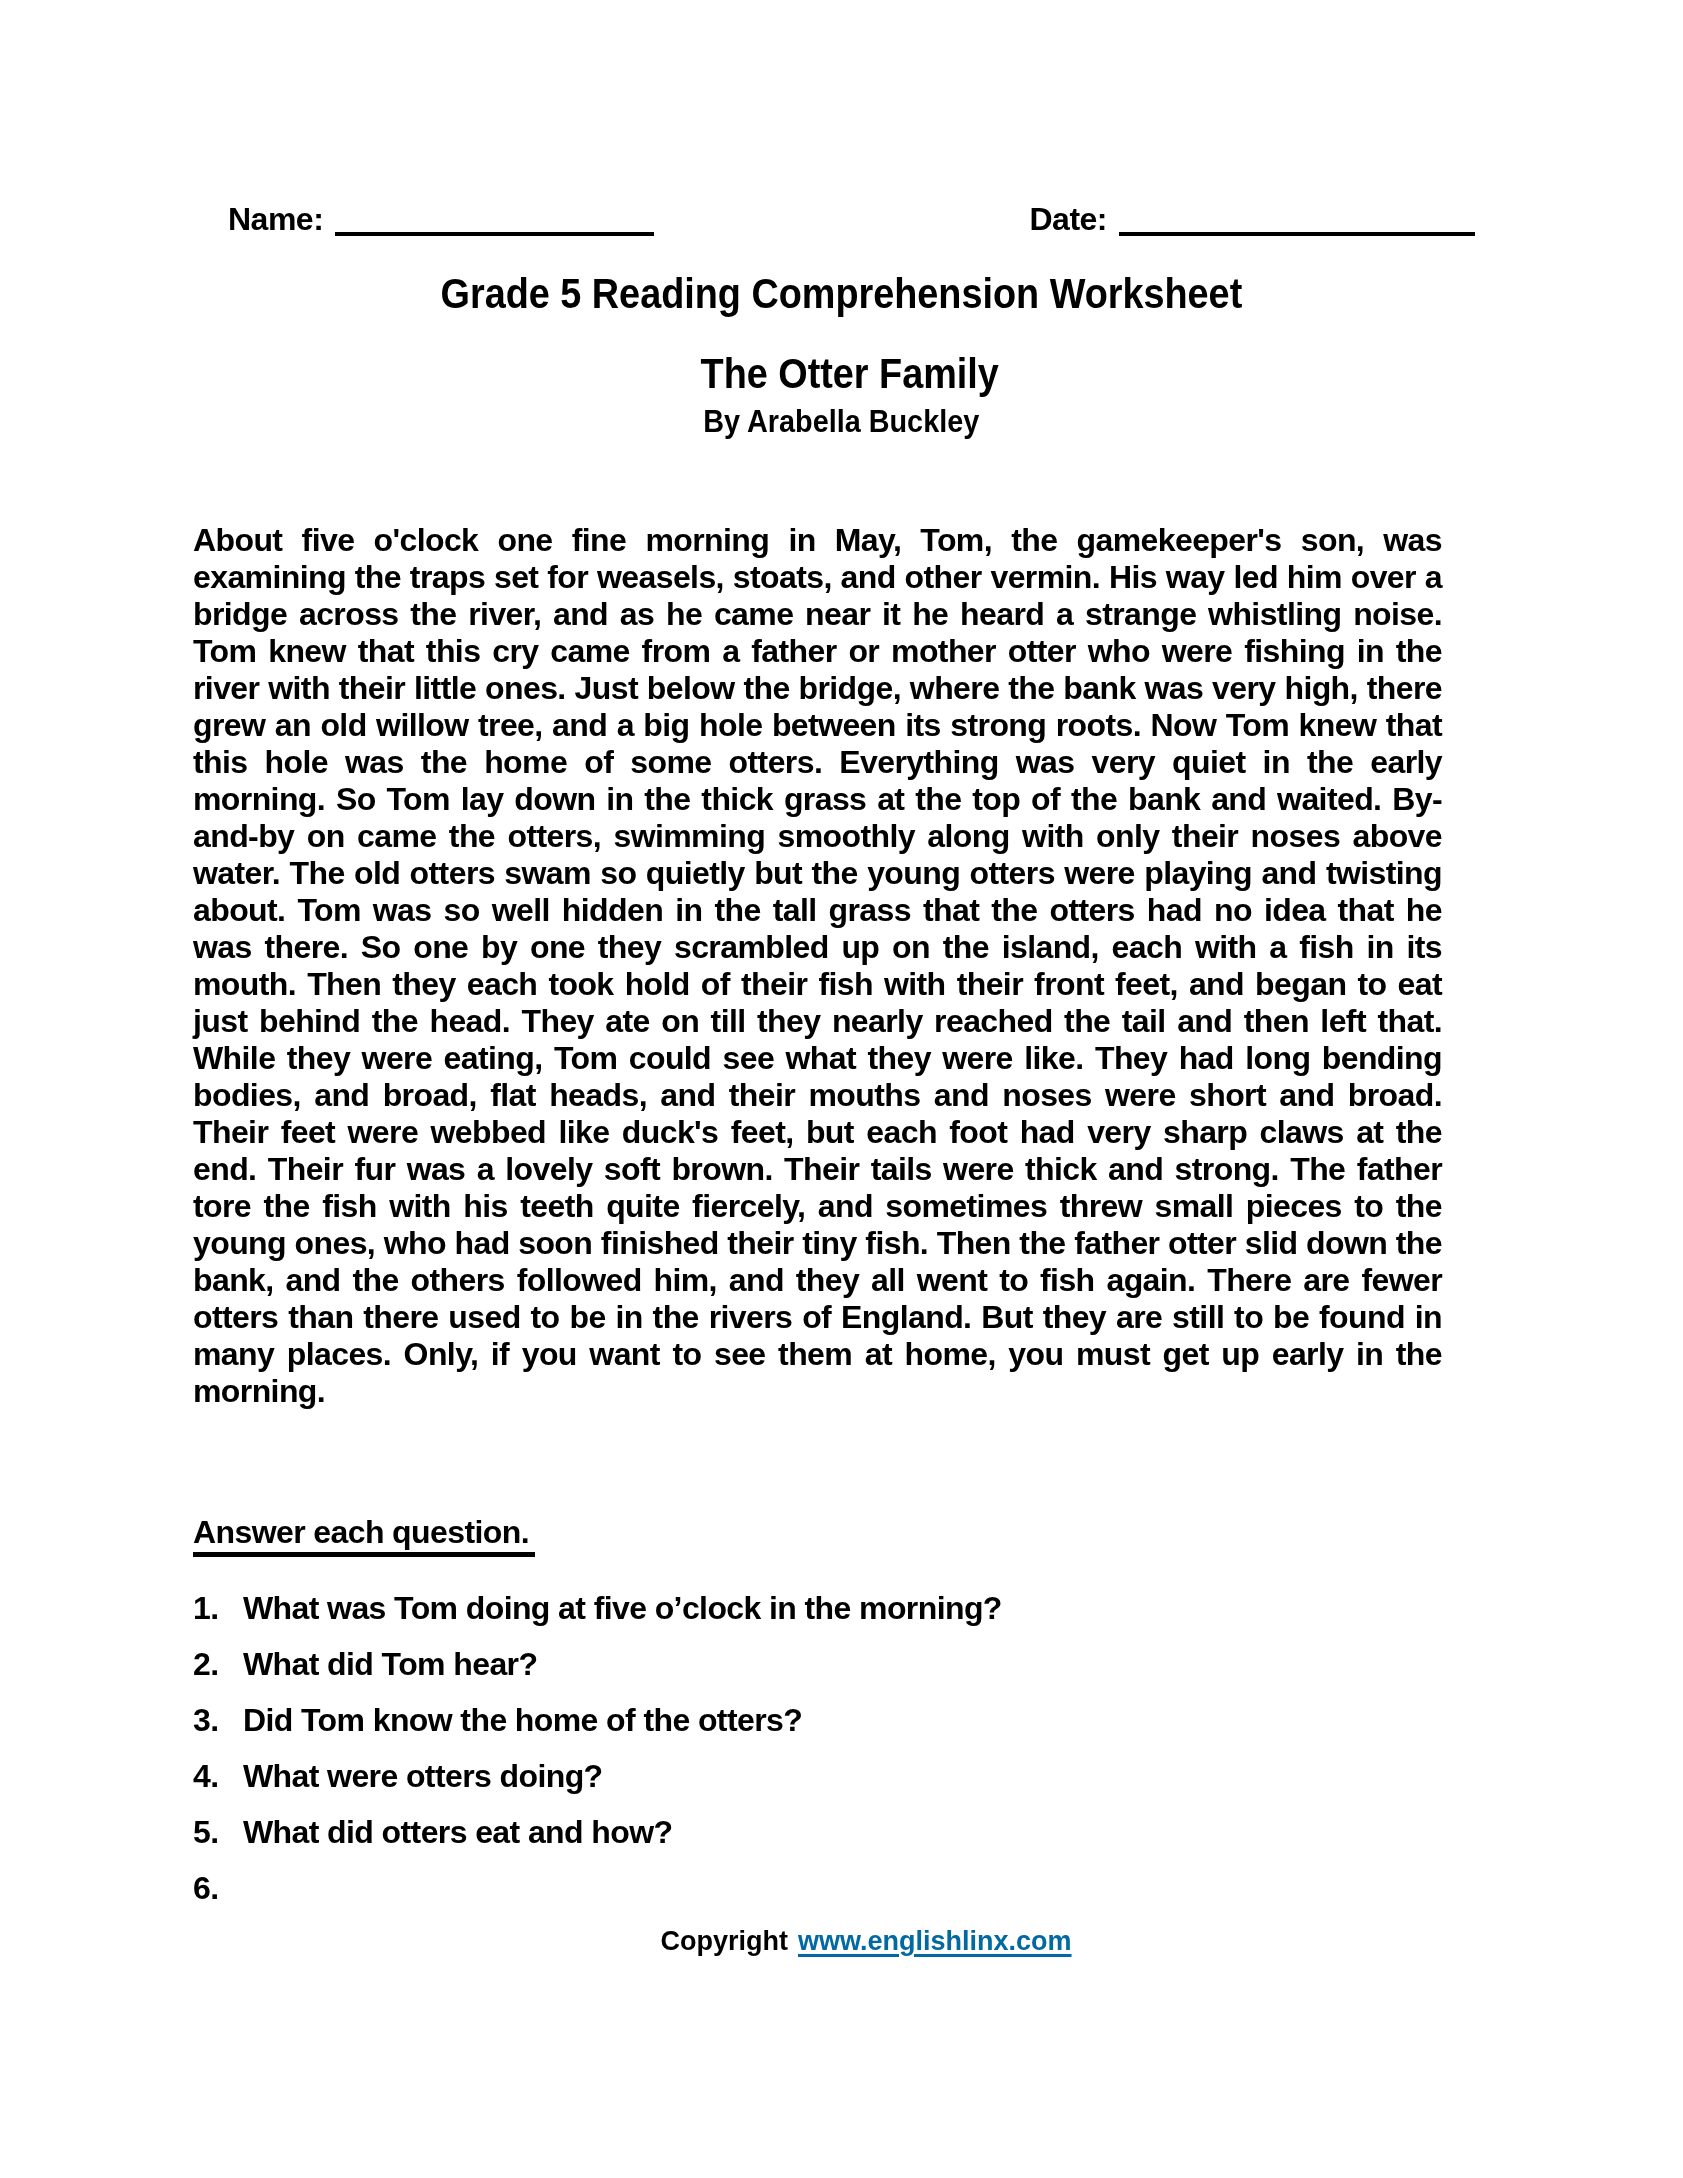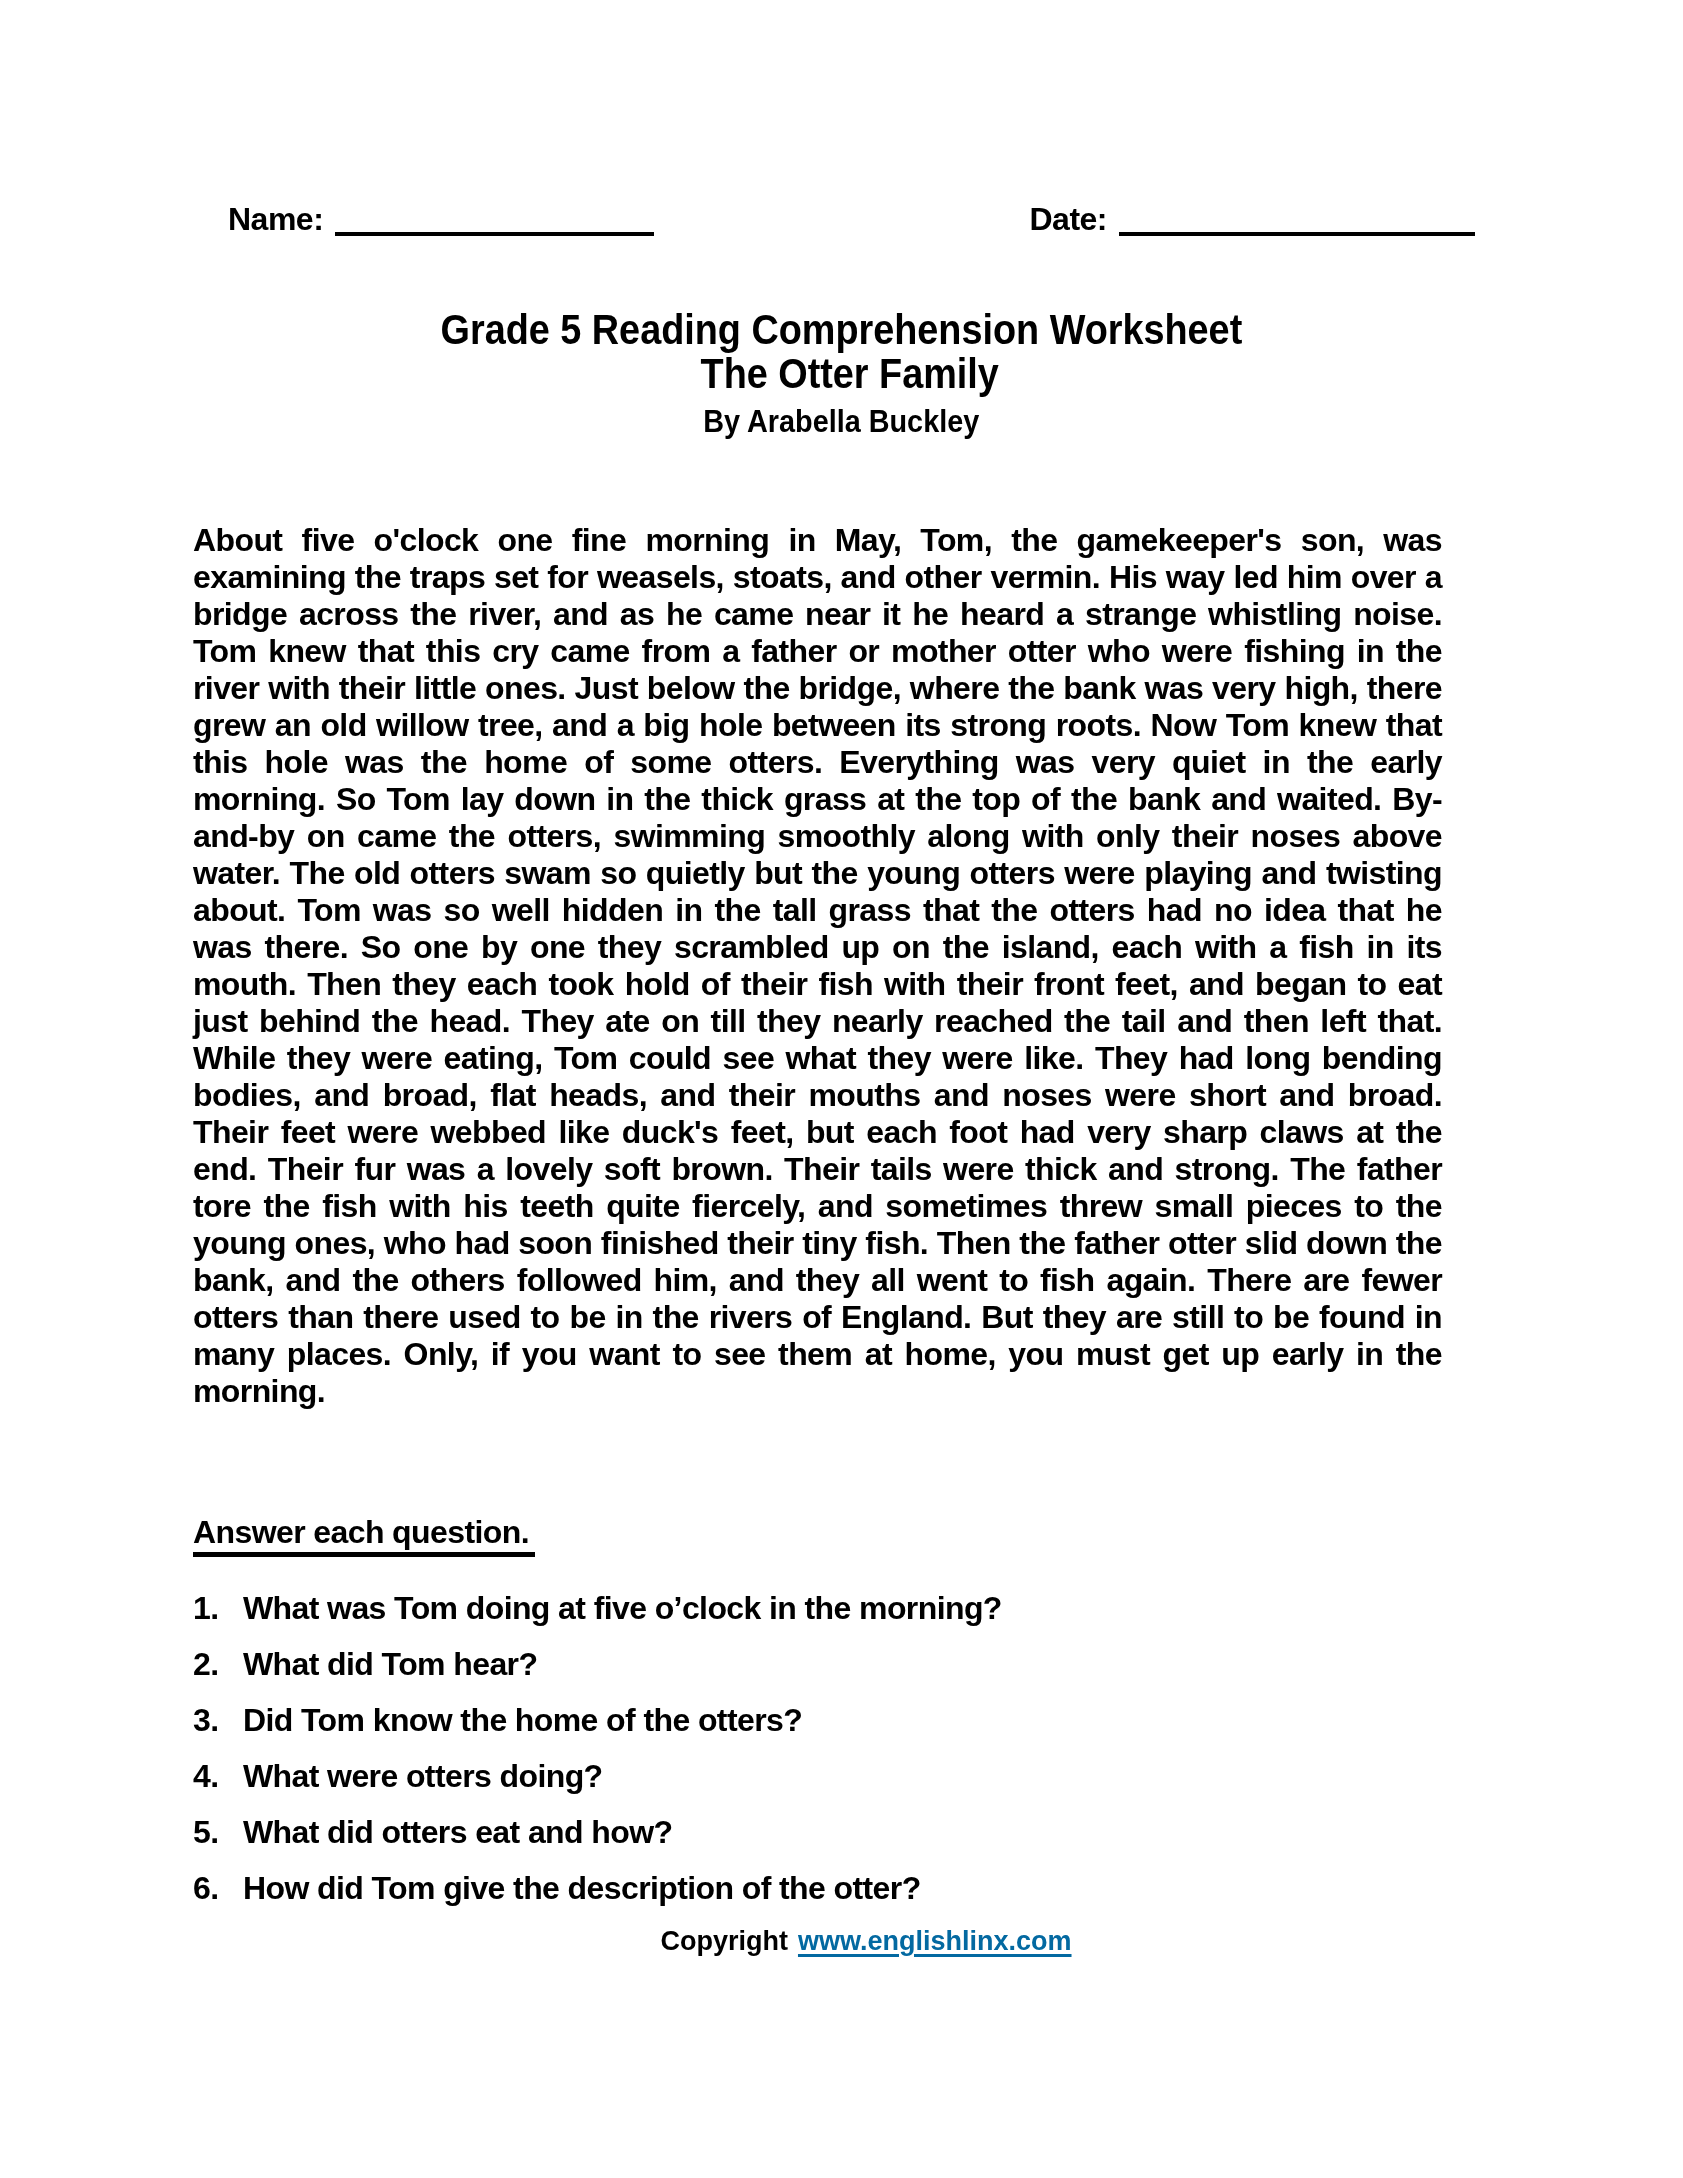--- a/index.html
+++ b/index.html
@@ -33,21 +33,21 @@
   .date-blank { width: 356px; }
 
   
   .worksheet-title, .story-title, .byline {
     position: absolute;
     left: 0;
     width: 100%;
     text-align: center;
     line-height: 1.15;
   }
-  .worksheet-title { top: 270px; font-size: 42px; margin-top: 36px; }
+  .worksheet-title { top: 270px; font-size: 42px; }
   .story-title     { top: 350px; font-size: 42px; padding-left: 8px; }
   .byline          { top: 403px; font-size: 32px; }
   .condensed {
     display: inline-block;
     transform: scaleX(0.9);
     transform-origin: 50% 50%;
     white-space: nowrap;
   }
 
   
@@ -166,21 +166,20 @@
     <div class="question">
       <span class="q-num">4.</span>
       <span class="q-text">What were otters doing?</span>
     </div>
     <div class="question">
       <span class="q-num">5.</span>
       <span class="q-text">What did otters eat and how?</span>
     </div>
     <div class="question">
       <span class="q-num">6.</span>
-      <span class="q-text">How did Tom give the description of the otter?</span>
     </div>
   </div>
 
   <div class="copyright">
     <span class="copyright-label">Copyright</span><a>www.englishlinx.com</a>
   </div>
 
 </div>
 
 

